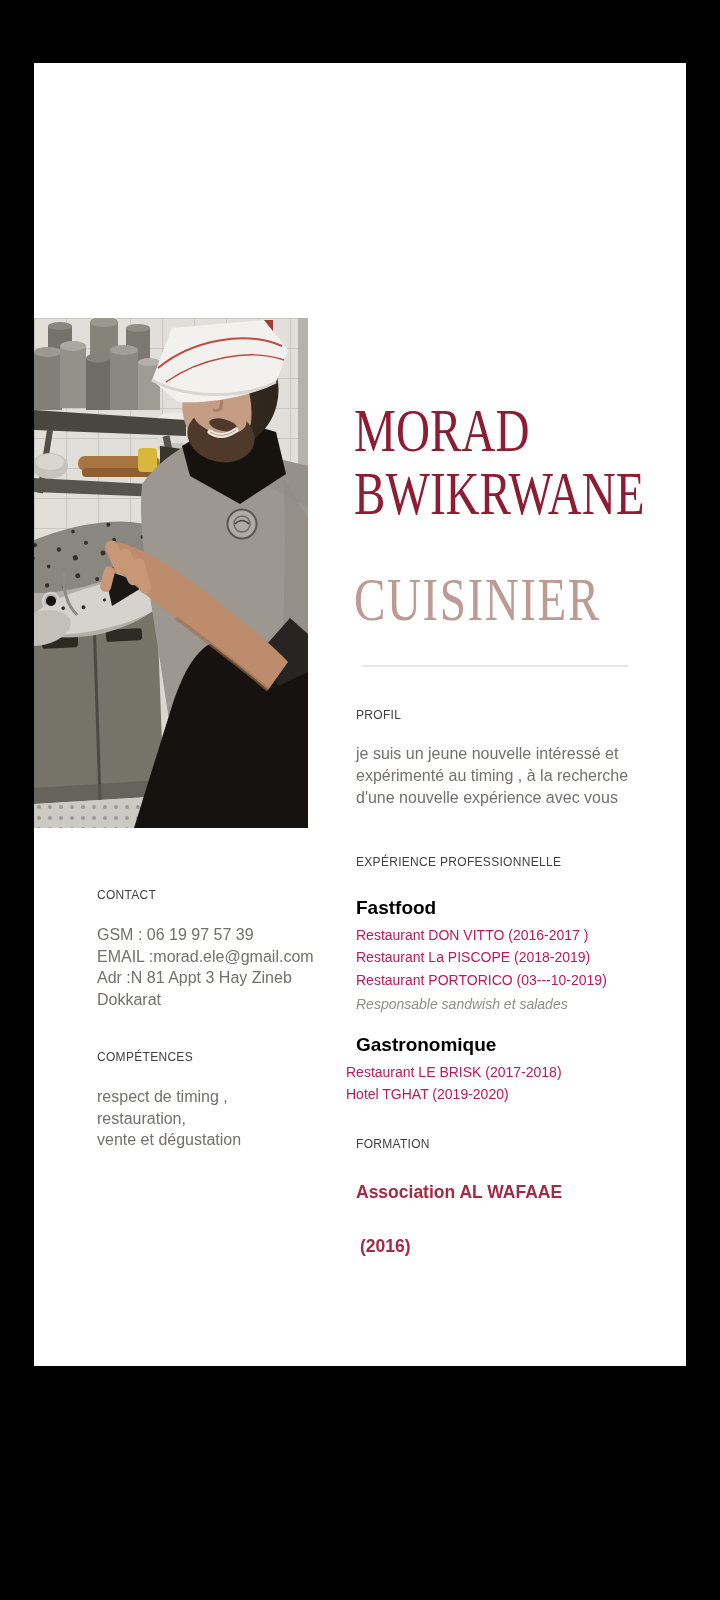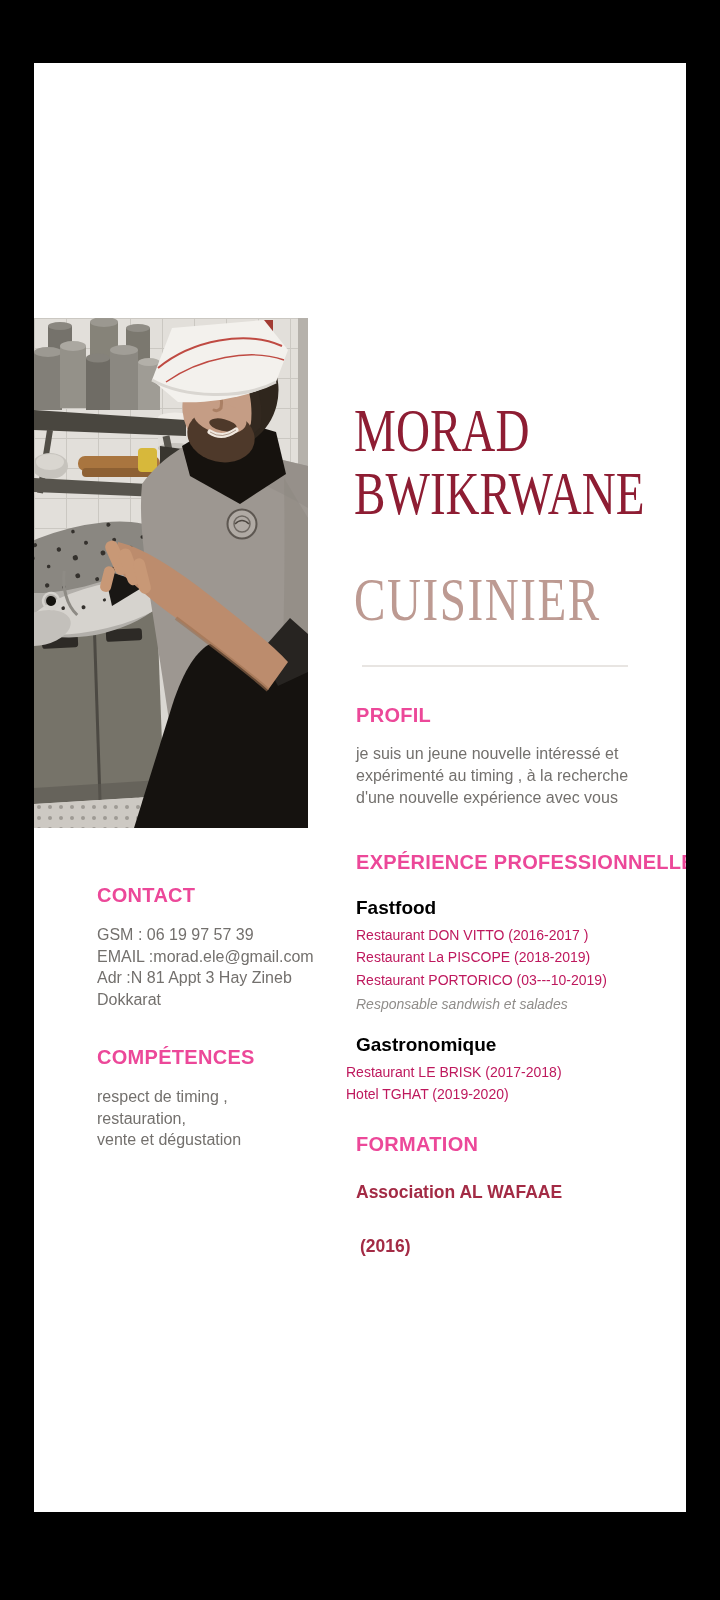--- a/index.html
+++ b/index.html
@@ -1,21 +1,21 @@
 <!DOCTYPE html>
 <html><head>
 <meta charset="utf-8">
 <style>
   html,body{margin:0;padding:0;}
   body{
     width:720px;height:1600px;position:relative;background:#000;
     font-family:"Liberation Sans",sans-serif;overflow:hidden;
   }
   .page{
-    position:absolute;left:34px;top:63px;width:652px;height:1449px;
+    position:absolute;left:34px;top:63px;width:652px;height:1303px;
     background:#ffffff;overflow:hidden;
   }
   .abs{position:absolute;}
   
   .photo{left:0;top:255px;width:274px;height:510px;}
   
   .name-line{
     left:320px;font-family:"Liberation Serif",serif;color:#8e1d33;
     font-size:62px;line-height:62px;white-space:nowrap;
     transform:scaleX(.76);transform-origin:left top;
@@ -23,21 +23,21 @@
   .name-line.l1{top:336px;}
   .name-line.l2{top:399px;}
   .role{
     left:320px;top:504px;font-family:"Liberation Serif",serif;color:#bd9a92;
     font-size:62px;line-height:64px;letter-spacing:2px;white-space:nowrap;
     transform:scaleX(.76);transform-origin:left top;
   }
   .divider{left:328px;top:602px;width:266px;height:2px;background:#e8e5e2;}
   
   .h-sec{
-    font-size:20px;font-weight:bold;color:#ec4899;letter-spacing:.3px;
+    font-size:12px;font-weight:normal;color:#404040;letter-spacing:.3px;
     white-space:nowrap;line-height:24px;
   }
   .profil-h{left:322px;top:640px;}
   .exp-h{left:322px;top:787px;}
   .form-h{left:322px;top:1069px;}
   .contact-h{left:63px;top:820px;}
   .comp-h{left:63px;top:982px;}
   
   .body-t{font-size:16px;line-height:22px;color:#73706d;}
   .profil-t{left:322px;top:680px;width:300px;}

